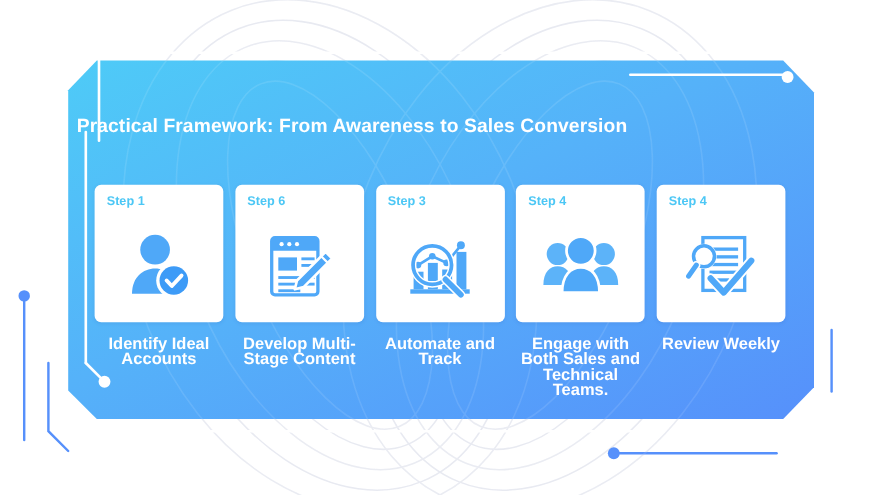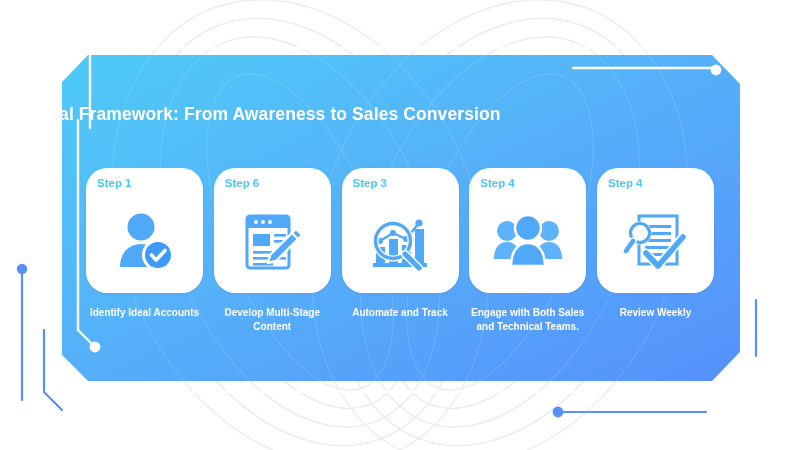--- a/index.html
+++ b/index.html
@@ -48,21 +48,21 @@
     left: 0; top: 0;
     width: 800px;
     height: 450px;
   }
 
   #panel-title {
     position: absolute;
     left: 0;
     top: 104px;
     width: 640px;
-    text-align: left;
+    text-align: center;
     color: #ffffff;
     font-size: 17.5px;
     font-weight: bold;
     letter-spacing: 0.1px;
   }
 
   #cards {
     position: absolute;
     left: 86px;
     top: 168px;
@@ -72,21 +72,21 @@
   }
 
   .card-col {
     width: 117px;
   }
 
   .card {
     width: 117px;
     height: 125px;
     background: #ffffff;
-    border-radius: 21px;
+    border-radius: 6px;
     position: relative;
     box-shadow: 0 1px 3px rgba(40,80,160,0.10);
   }
 
   .step-label {
     position: absolute;
     left: 11px;
     top: 9px;
     color: #4cc7f5;
     font-size: 11.5px;
@@ -100,21 +100,21 @@
     width: 117px;
     height: 92px;
     display: flex;
     align-items: center;
     justify-content: center;
   }
 
   .card-caption {
     margin-top: 13px;
     color: #ffffff;
-    font-size: 10px;
+    font-size: 15px;
     font-weight: bold;
     line-height: 14px;
     text-align: center;
   }
 </style>
 </head>
 <body>
 
 <div id="stage">
 

